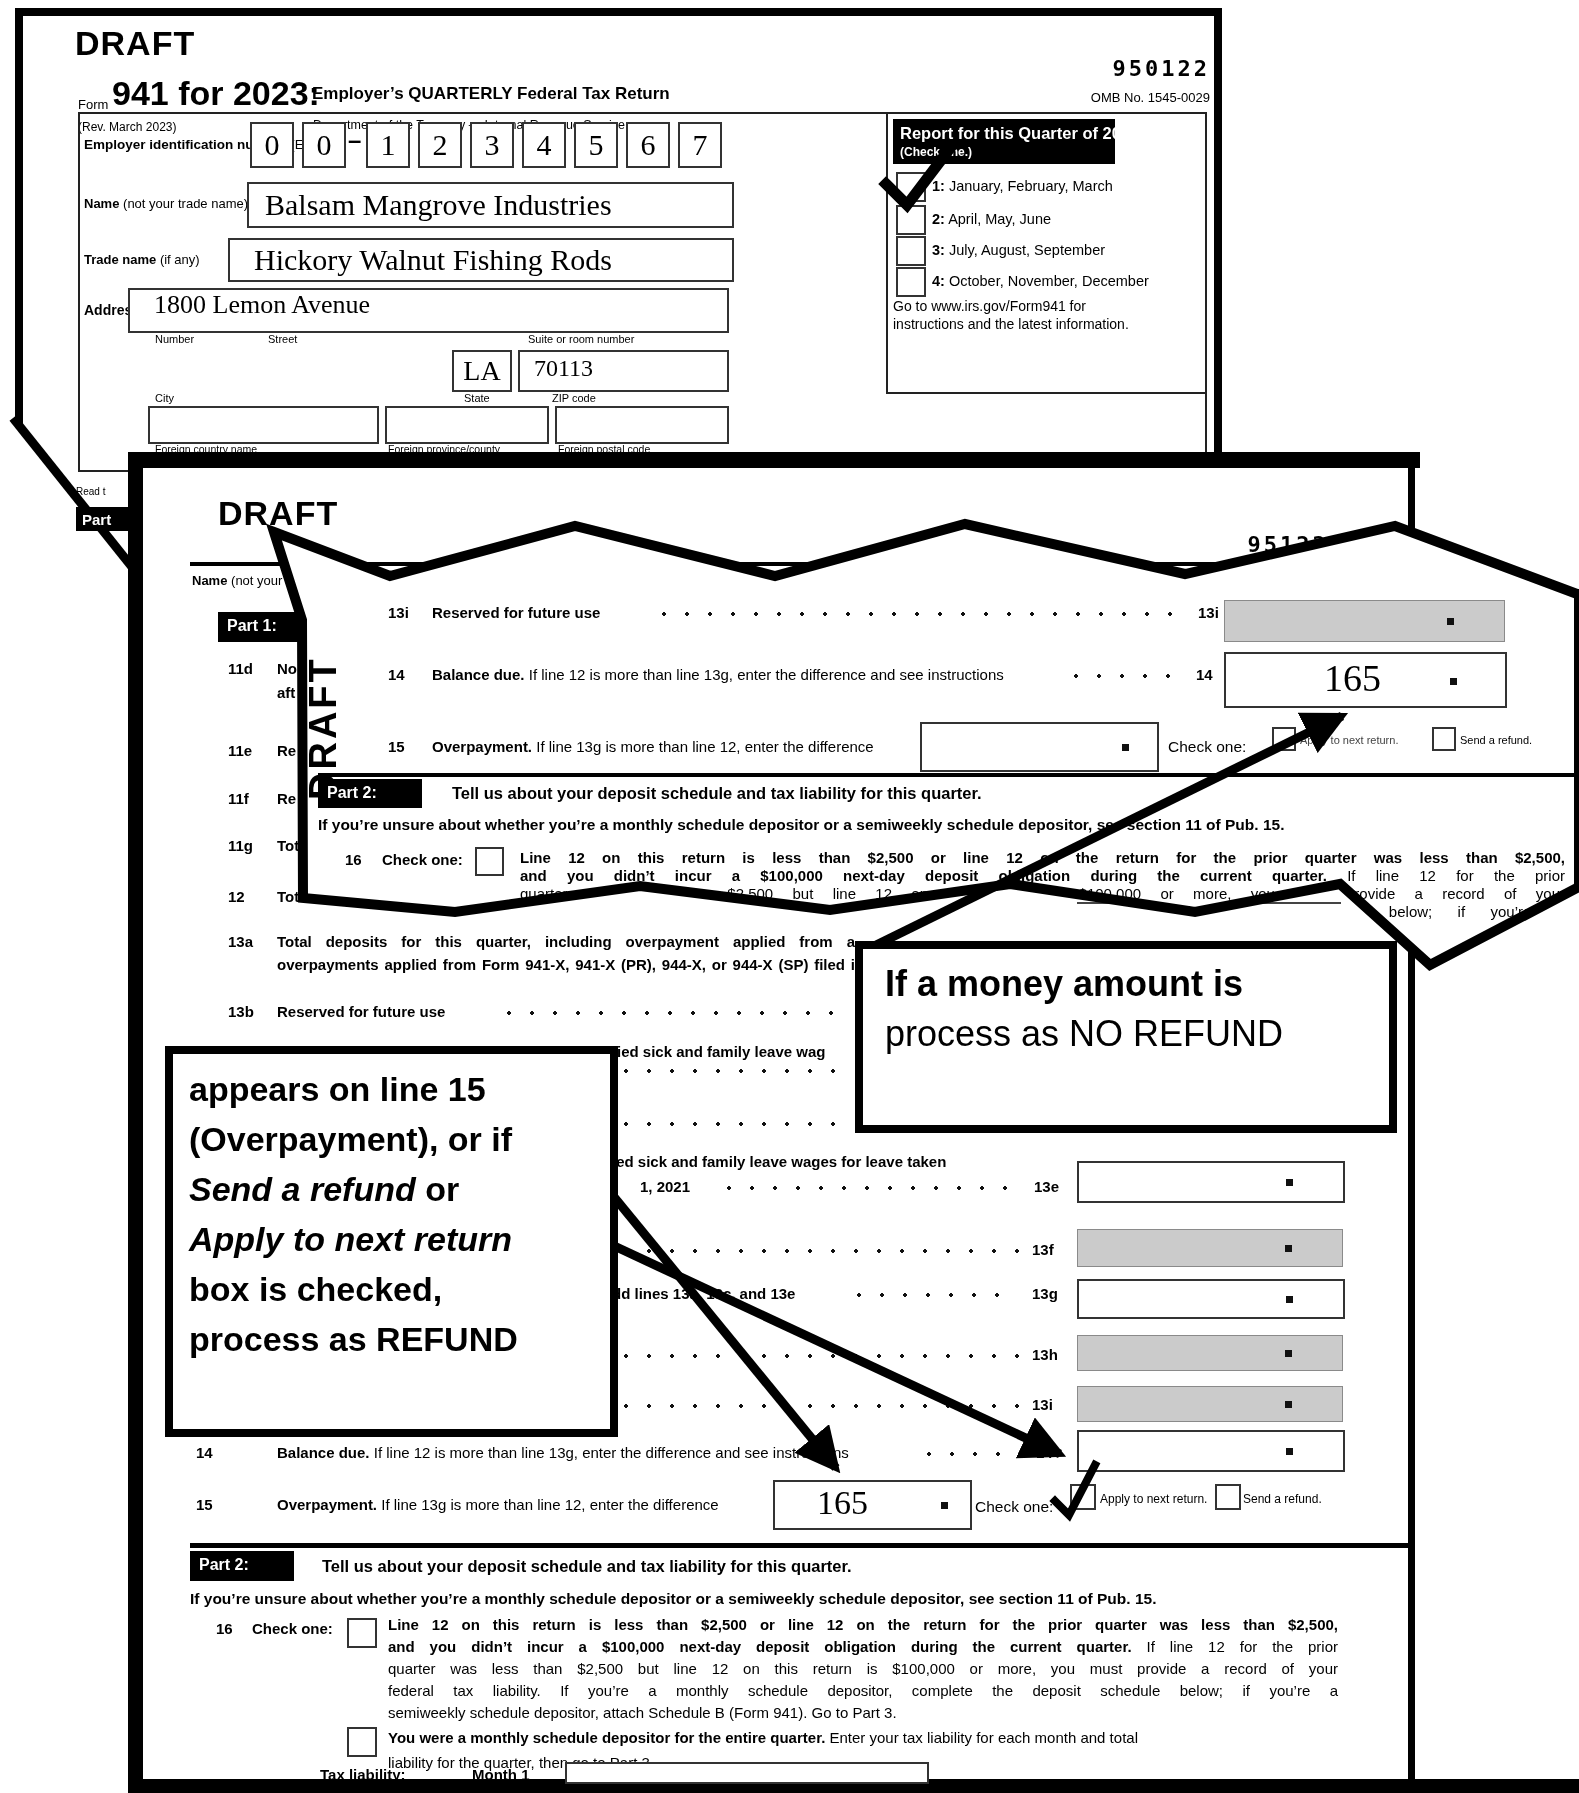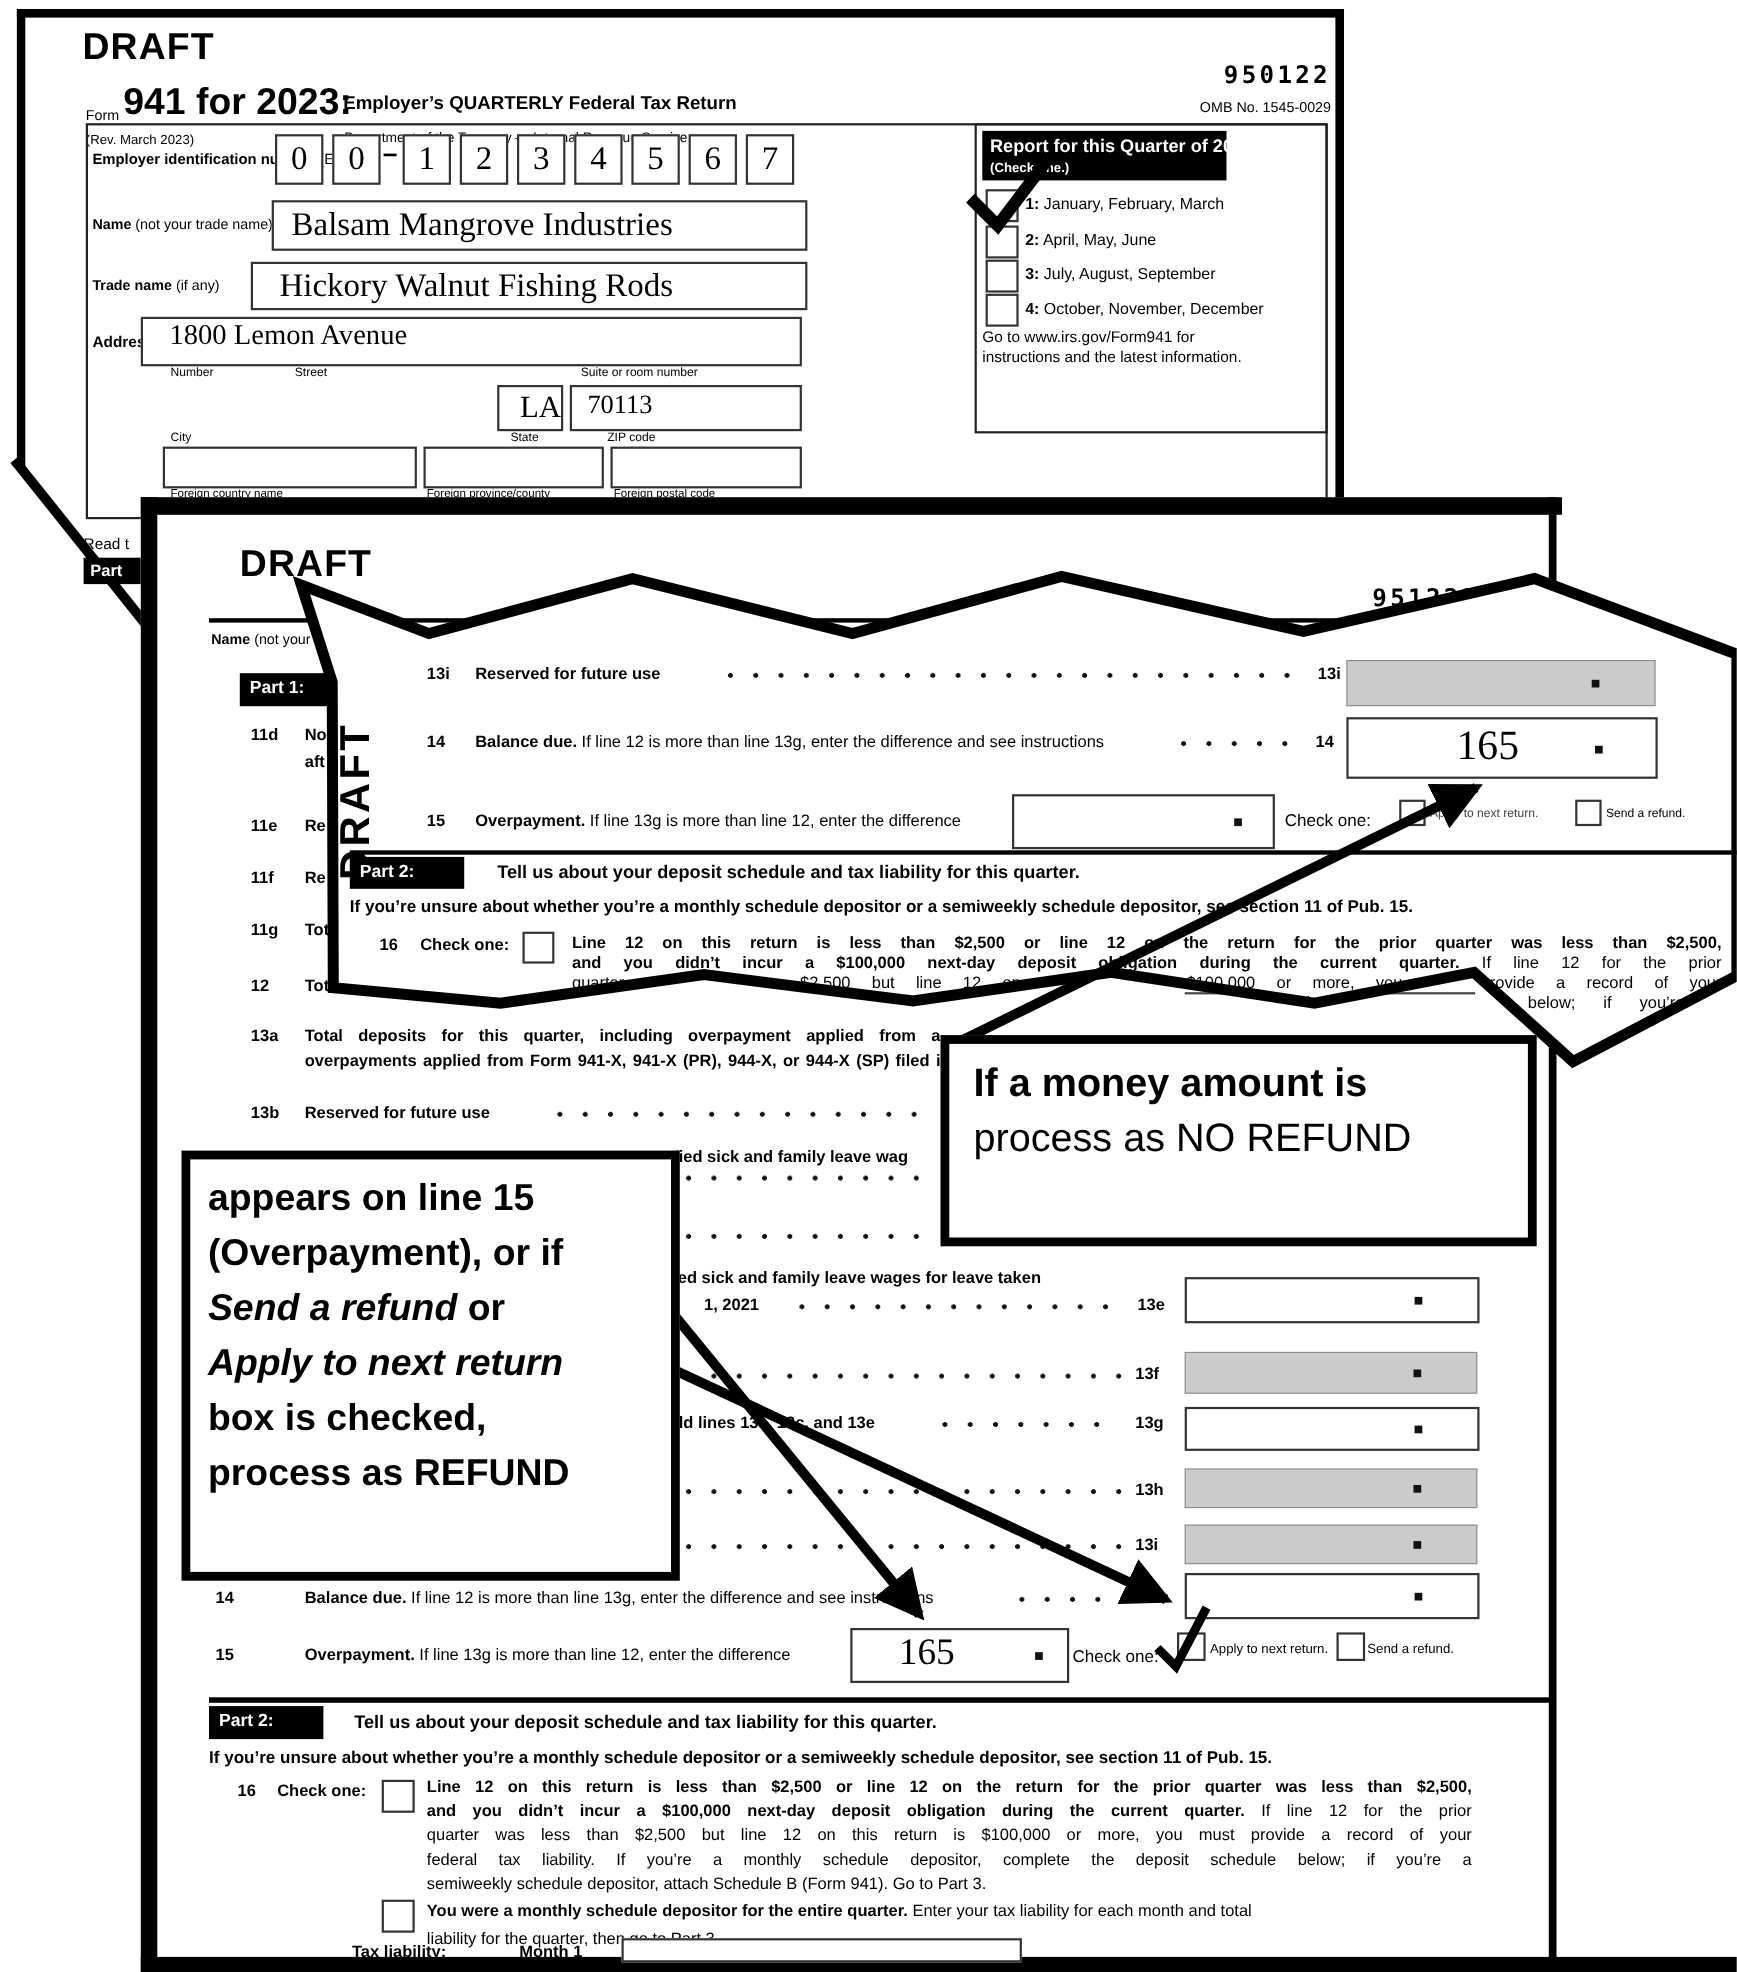--- a/index.html
+++ b/index.html
@@ -88,37 +88,37 @@
 
   <div class="a b" style="left:84px;top:302px;font-size:14px;z-index:3">Address</div>
   <div class="fb" style="left:128px;top:288px;width:597px;height:41px;z-index:3">
       <div class="a val" style="left:24px;top:0;font-size:26px">1800 Lemon Avenue</div>
     </div>
   <div class="a" style="left:155px;top:333px;font-size:11px;z-index:3">Number</div>
   <div class="a" style="left:268px;top:333px;font-size:11px;z-index:3">Street</div>
   <div class="a" style="left:528px;top:333px;font-size:11px;z-index:3">Suite or room number</div>
 
   <div class="fb" style="left:452px;top:350px;width:56px;height:38px;z-index:3">
-      <div class="a val" style="left:0;top:3px;width:56px;text-align:right;font-size:28px">LA</div>
+      <div class="a val" style="left:0;top:3px;width:56px;text-align:center;font-size:28px">LA</div>
     </div>
   <div class="fb" style="left:518px;top:350px;width:207px;height:38px;z-index:3">
       <div class="a val" style="left:14px;top:3px;font-size:24px">70113</div>
     </div>
   <div class="a" style="left:155px;top:392px;font-size:11px;z-index:3">City</div>
   <div class="a" style="left:464px;top:392px;font-size:11px;z-index:3">State</div>
   <div class="a" style="left:552px;top:392px;font-size:11px;z-index:3">ZIP code</div>
 
   <div class="fb" style="left:148px;top:406px;width:227px;height:34px;z-index:3"></div>
   <div class="fb" style="left:385px;top:406px;width:160px;height:34px;z-index:3"></div>
   <div class="fb" style="left:555px;top:406px;width:170px;height:34px;z-index:3"></div>
   <div class="a" style="left:155px;top:443px;font-size:10.5px;z-index:3">Foreign country name</div>
   <div class="a" style="left:388px;top:443px;font-size:10.5px;z-index:3">Foreign province/county</div>
   <div class="a" style="left:558px;top:443px;font-size:10.5px;z-index:3">Foreign postal code</div>
 
-  <div class="a" style="left:76px;top:486px;width:52px;overflow:hidden;font-size:14px;z-index:2">Read t</div>
+  <div class="a" style="left:76px;top:486px;width:52px;overflow:hidden;font-size:10px;z-index:2">Read t</div>
   <div class="blackbar" style="left:76px;top:507px;width:52px;height:24px;overflow:hidden;z-index:2">
     <span class="a wlabel" style="left:6px;top:4px;font-size:15px">Part</span>
   </div>
 
   <div class="a" style="left:886px;top:112px;width:317px;height:278px;border:2px solid #222;z-index:3"></div>
   <div class="blackbar" style="left:893px;top:119px;width:222px;height:45px;z-index:4">
     <span class="a wlabel" style="left:7px;top:5px;font-size:16.5px">Report for this Quarter of 2023</span>
     <span class="a wlabel" style="left:7px;top:26px;font-size:12px">(Check one.)</span>
   </div>
   <div class="cb" style="left:896px;top:172px;width:26px;height:26px;z-index:4"></div>

